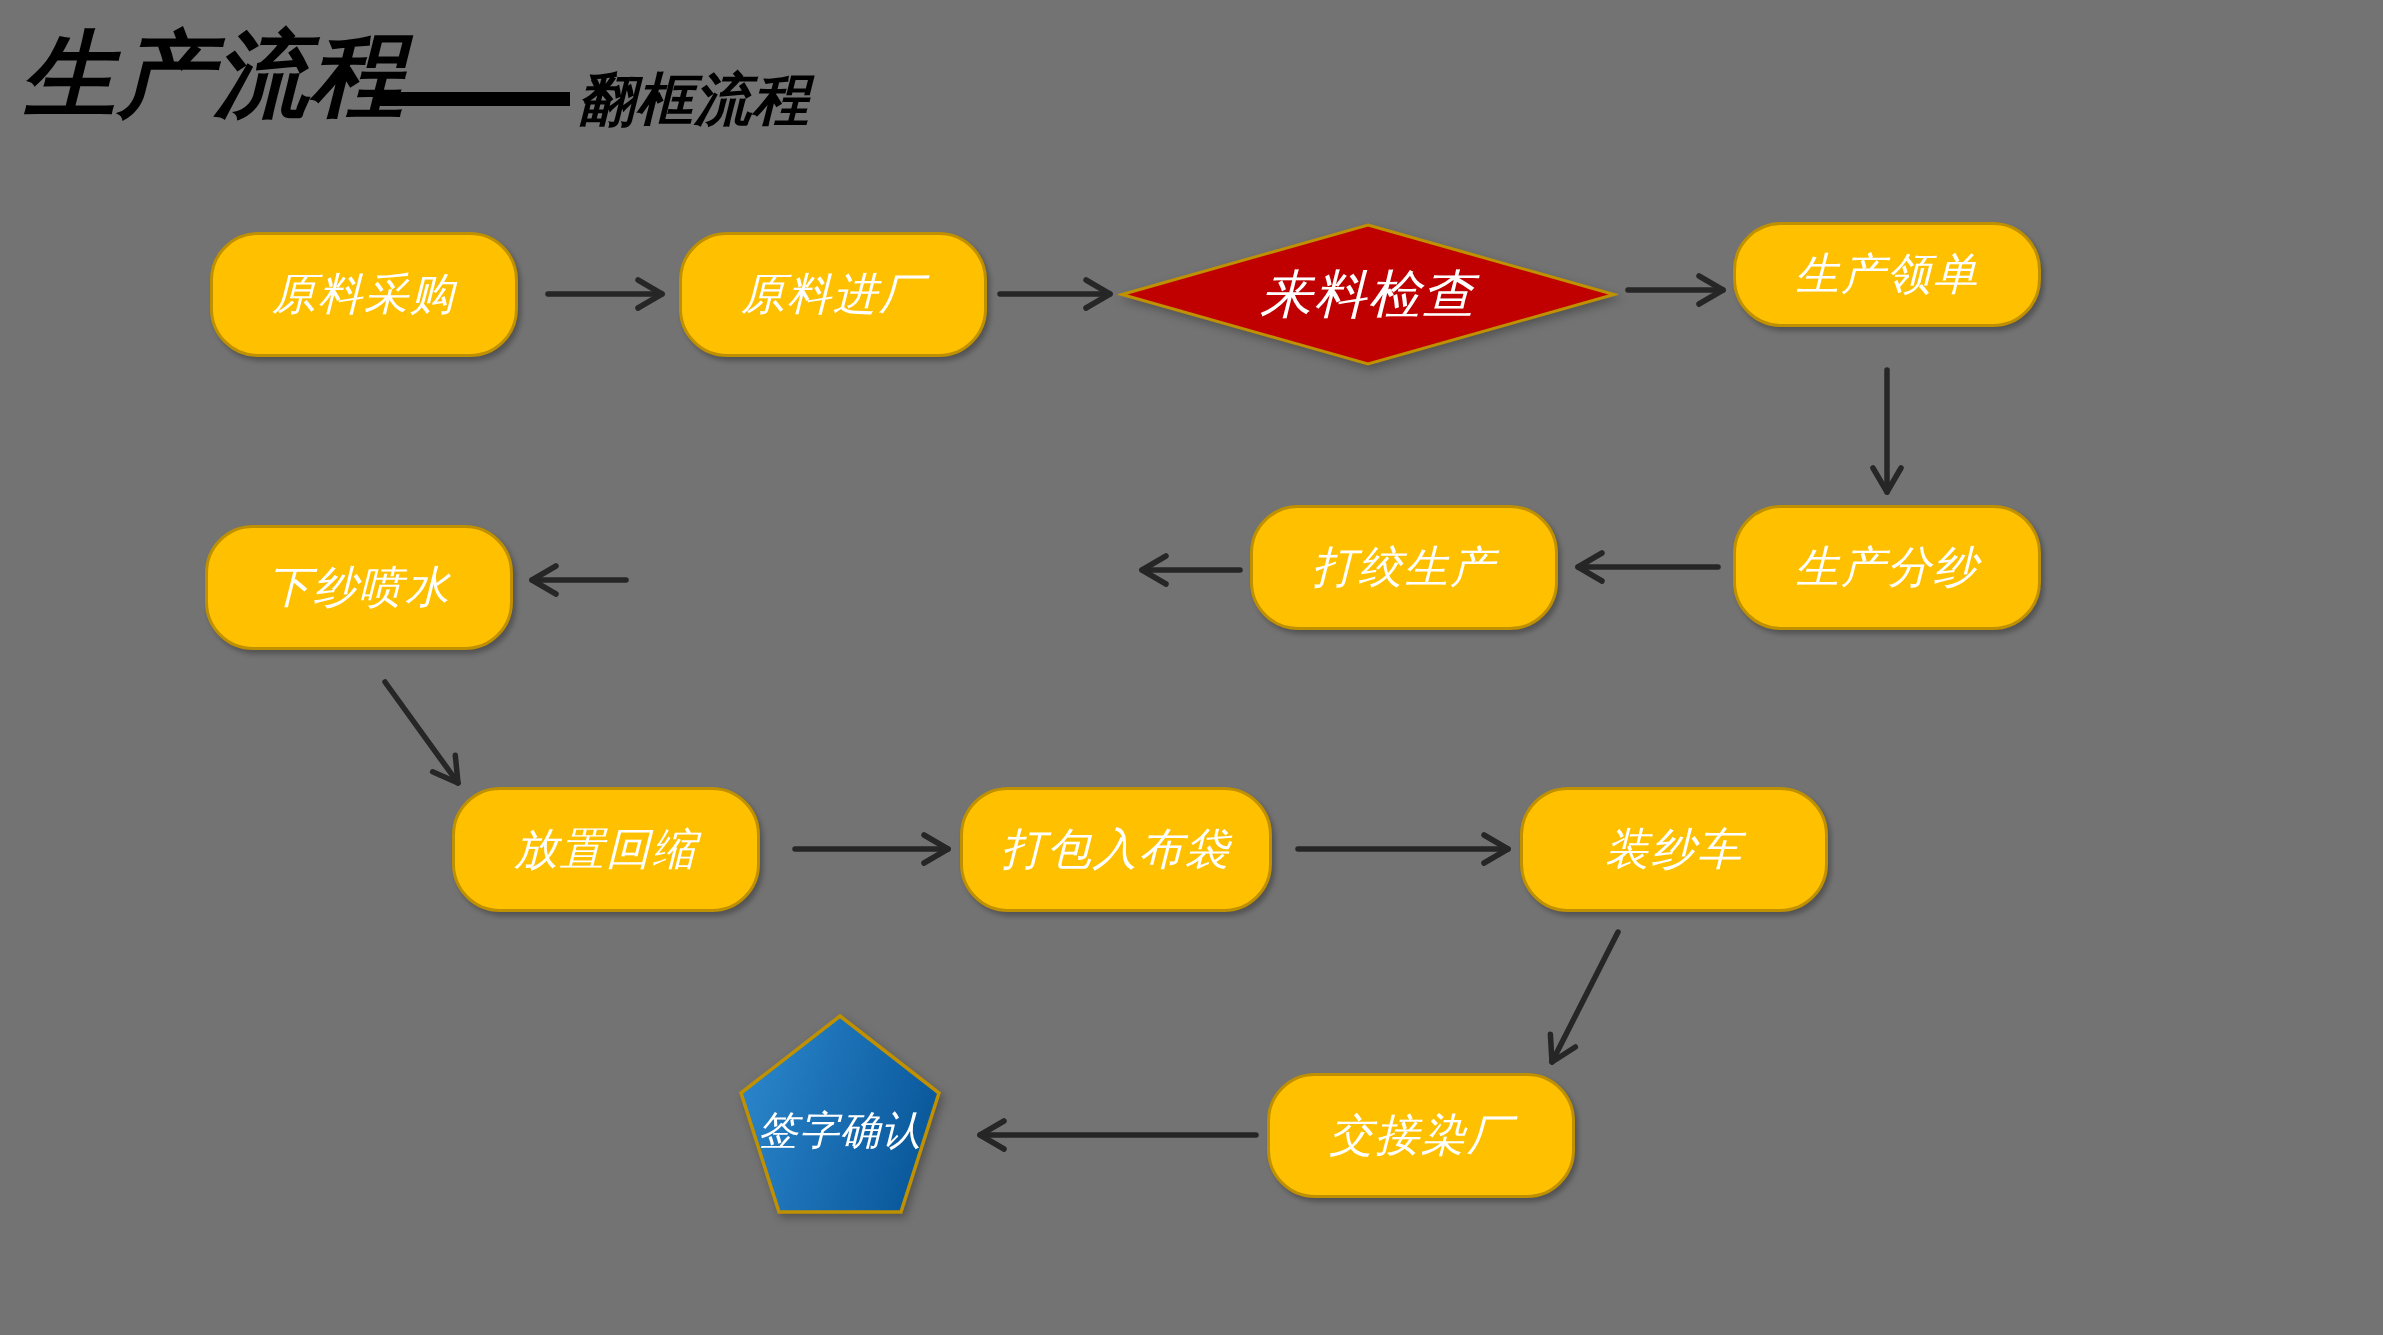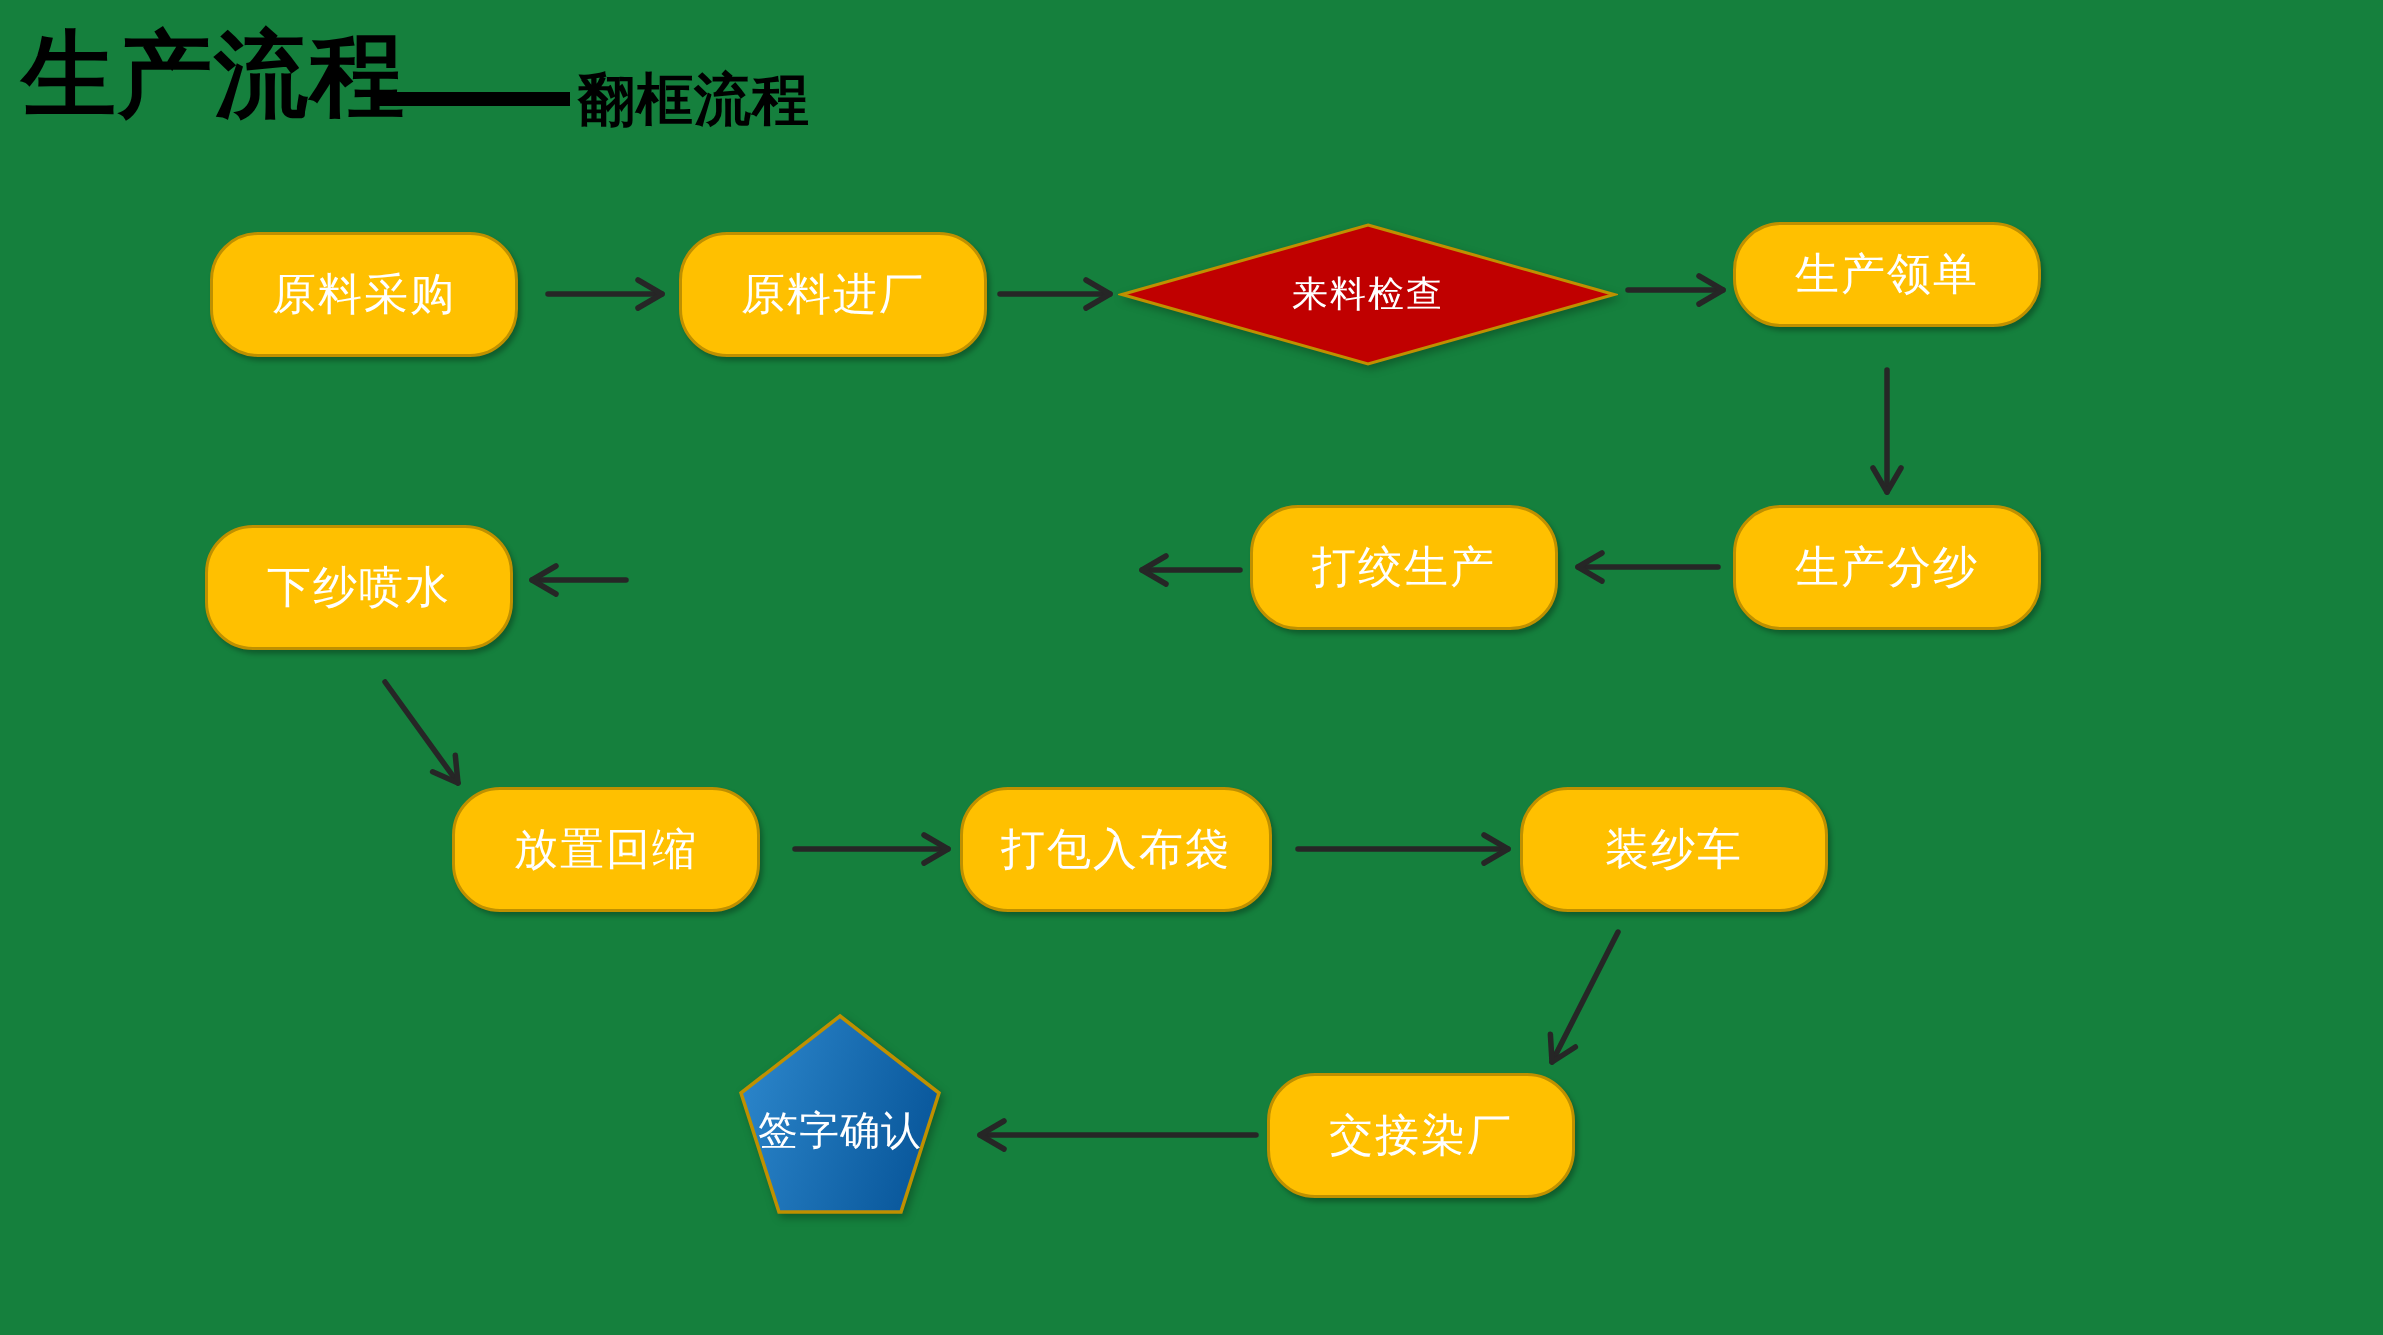--- a/index.html
+++ b/index.html
@@ -1,22 +1,23 @@
 <!DOCTYPE html>
 <html lang="zh"><head>
 <meta charset="utf-8">
 <style>
   html, body { margin: 0; padding: 0; background: #ffffff; }
   .canvas {
     position: relative;
     width: 2383px;
     height: 1335px;
-    background: #15803d;
+    background: #737373;
     overflow: hidden;
     font-family: "Liberation Sans", sans-serif;
+    font-style: italic;
   }
 
   
   .title-main {
     position: absolute;
     left: 22px; top: 26px;
     font-family: "Liberation Serif", "DejaVu Serif", serif;
     font-weight: bold;
     font-size: 94px;
     line-height: 1.05;
@@ -58,21 +59,21 @@
     color: #ffffff;
     font-size: 44px;
     letter-spacing: 2px;
     white-space: nowrap;
     text-align: center;
   }
   .shape-svg { position: absolute; inset: 0; width: 100%; height: 100%; }
   .overlay-label {
     position: absolute; inset: 0;
     display: flex; align-items: center; justify-content: center;
-    color: #ffffff; font-size: 36px; letter-spacing: 2px; white-space: nowrap;
+    color: #ffffff; font-size: 52px; letter-spacing: 2px; white-space: nowrap;
   }
   .pentagon-label {
     position: absolute; inset: 0;
     display: flex; flex-direction: row;
     align-items: center; justify-content: center;
     padding-top: 30px; box-sizing: border-box;
     color: #ffffff; font-size: 40px; line-height: 1.25; letter-spacing: 1px;
   }
 
   #n1  { left: 210px;  top: 232px;  width: 308px; height: 125px; }

